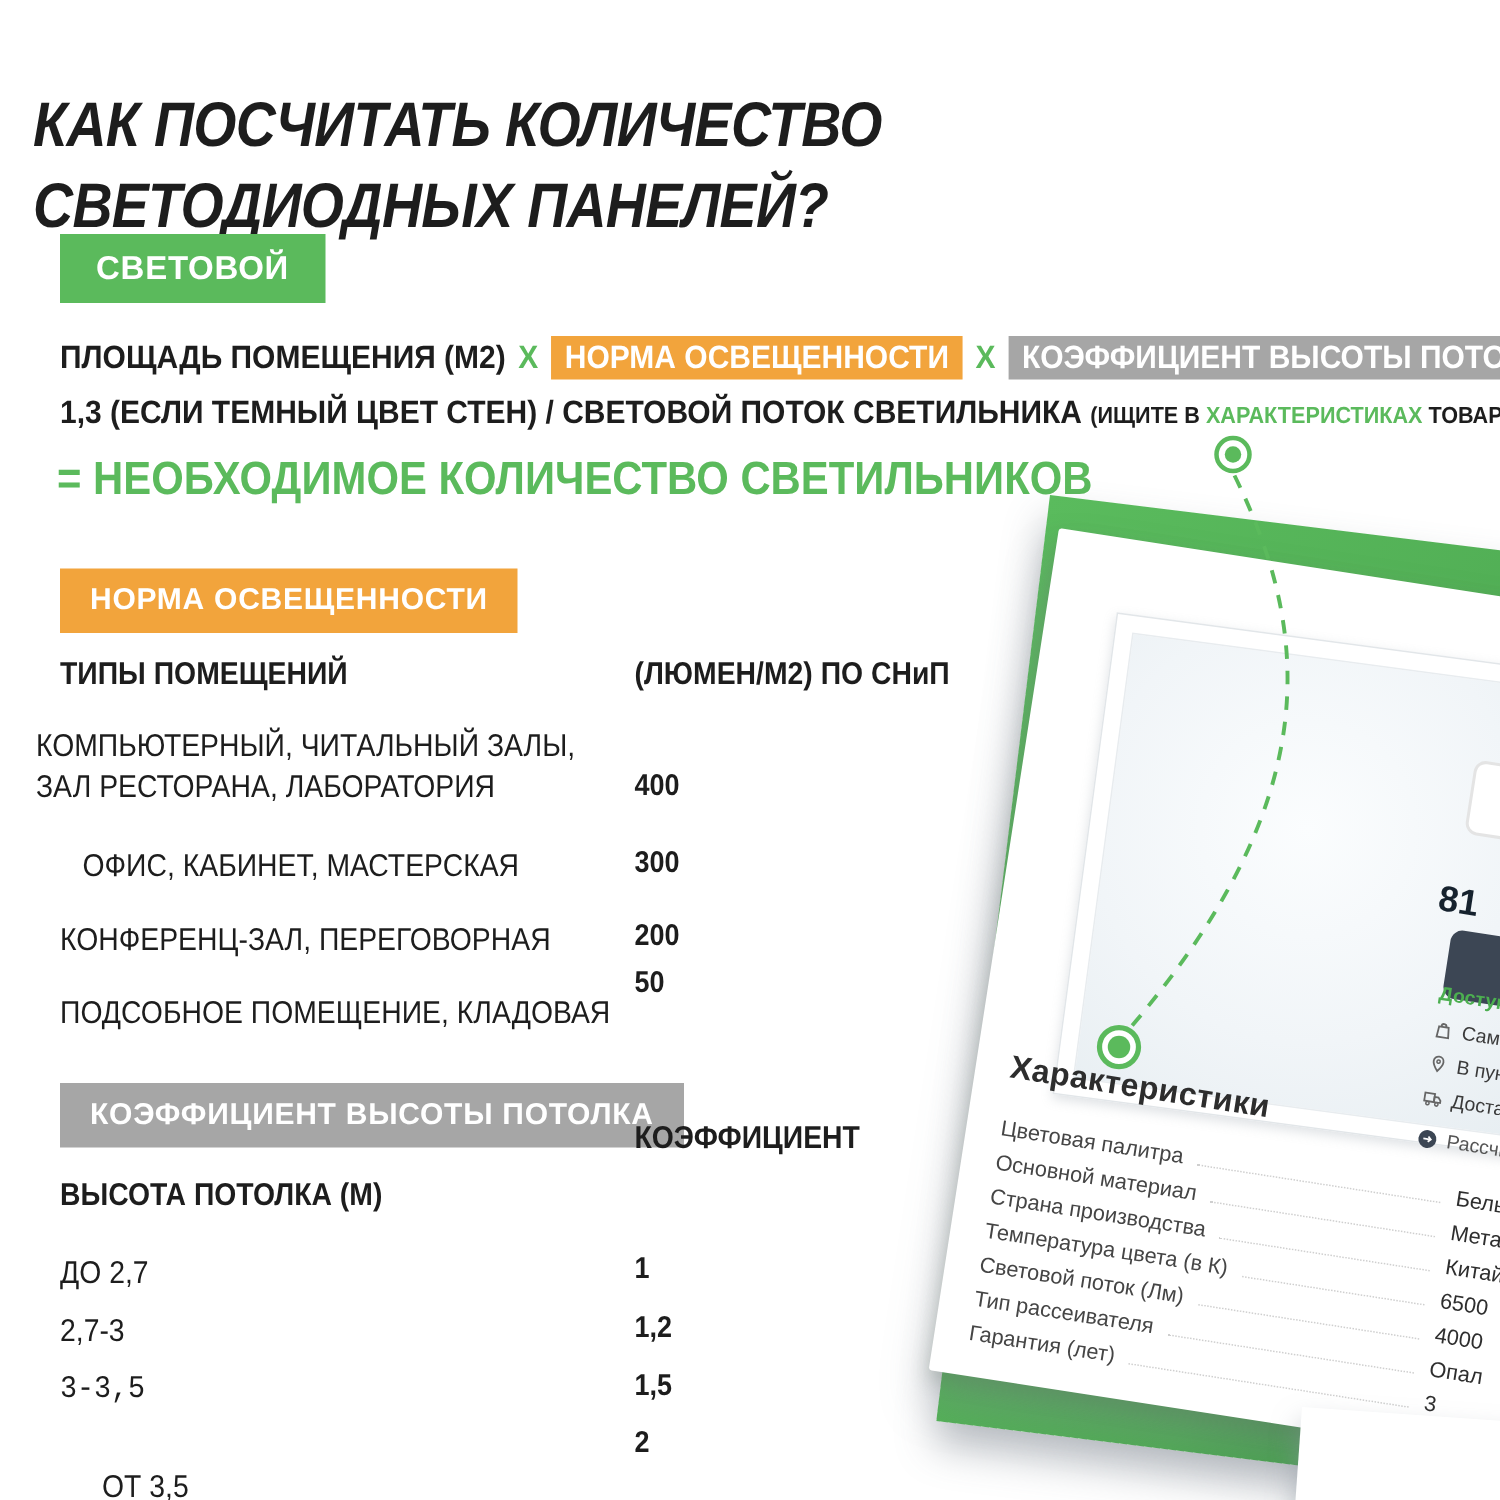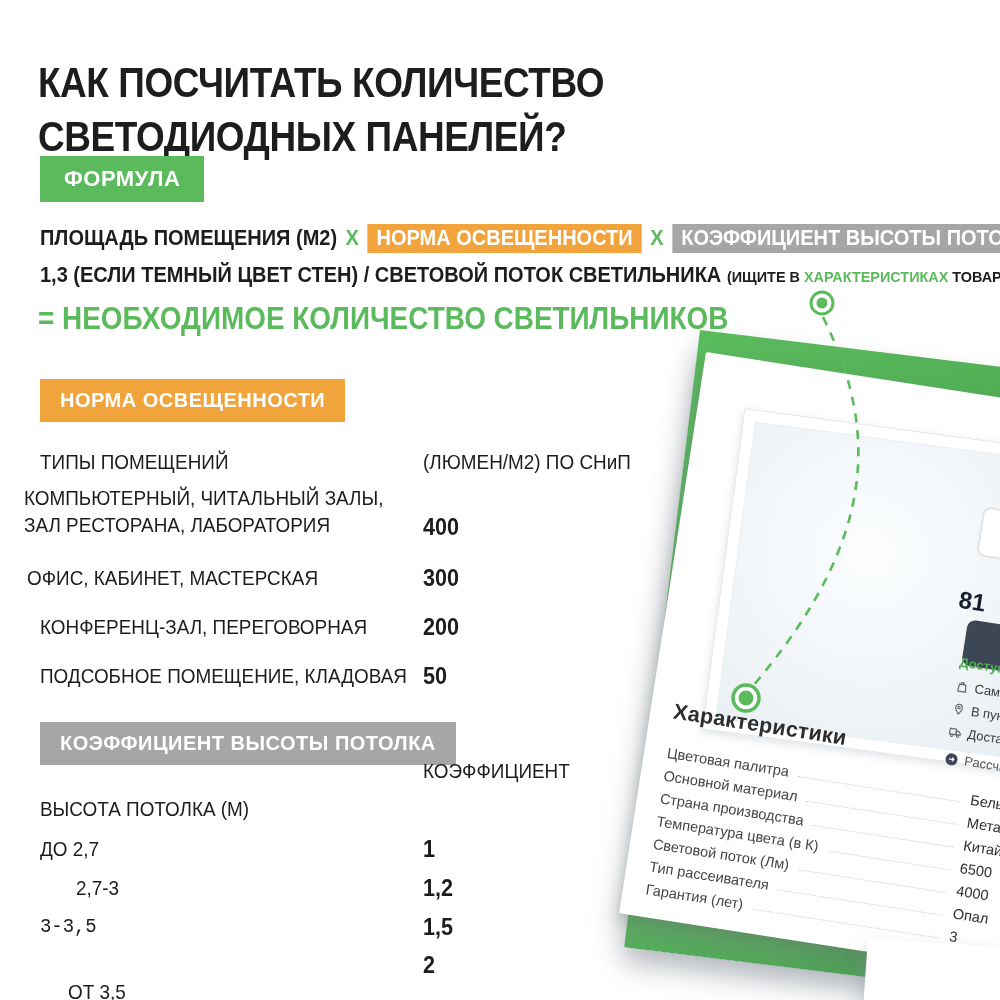--- a/index.html
+++ b/index.html
@@ -8,39 +8,39 @@
   html,body{margin:0;padding:0;}
   body{
     width:1000px;height:1000px;position:relative;overflow:hidden;
     background:#ffffff;font-family:"Liberation Sans", sans-serif;color:var(--ink);
   }
   .cx{display:inline-block;transform:scaleX(.88);transform-origin:0 0;white-space:nowrap;}
   .cx9{display:inline-block;transform:scaleX(.9);transform-origin:0 0;white-space:nowrap;}
   .cxl{display:inline-block;transform:scaleX(.93);transform-origin:0 0;white-space:nowrap;}
 
   
-  .title{position:absolute;left:38px;top:28px;font-size:42px;line-height:54px;font-weight:800;letter-spacing:-.5px;}
+  .title{position:absolute;left:22px;top:28px;font-size:42px;line-height:54px;font-weight:800;letter-spacing:-.5px;font-style:italic;}
   .badge{position:absolute;color:#fff;font-weight:800;letter-spacing:.5px;}
   #badge-formula{left:40px;top:156px;background:var(--green);font-size:22px;padding:10px 24px;}
   #badge-illum{left:40px;top:379px;background:var(--orange);font-size:20px;padding:10px 20px;}
   #badge-coef{left:40px;top:722px;background:var(--gray);font-size:20px;padding:10px 20px;}
 
   .f-line1{position:absolute;left:40px;top:226px;font-size:21.5px;font-weight:800;}
   .f-line2{position:absolute;left:40px;top:263px;font-size:21.5px;font-weight:800;}
   .hl{color:#fff;padding:2px 10px 3px;}
   .hl.orange{background:var(--orange);}
   .hl.gray{background:var(--gray);}
   .xsep{color:var(--green);font-weight:800;padding:0 3px;}
   .note{font-size:15.5px;font-weight:800;}
   .note .link{color:var(--green);}
   .f-result{position:absolute;left:38px;top:301px;font-size:31px;font-weight:800;color:var(--green);}
 
-  .thead{position:absolute;font-size:21px;font-weight:400;margin-top:12px;}
+  .thead{position:absolute;font-size:21px;font-weight:700;}
   .tlabel{position:absolute;font-size:21px;font-weight:500;line-height:27px;white-space:pre-line;}
-  .tval{position:absolute;left:423px;font-size:24px;font-weight:800;}
+  .tval{position:absolute;left:423px;font-size:20px;font-weight:800;}
 
   
   .card-green{
     position:absolute;left:700px;top:330px;width:520px;height:622px;z-index:2;
     background:linear-gradient(115deg,#5ABB5D 0%,#4FAB53 55%,#2E7F38 100%);
     transform:rotate(7deg);transform-origin:0 0;
     box-shadow:0 16px 26px rgba(110,120,130,.45);
   }
   .card-white{
     position:absolute;left:706px;top:352px;width:560px;height:568px;z-index:3;
@@ -79,21 +79,21 @@
 </style>
 </head>
 <body>
 
 <h1 class="title">
   <span class="cx">КАК ПОСЧИТАТЬ КОЛИЧЕСТВО</span><br>
   <span class="cx">СВЕТОДИОДНЫХ ПАНЕЛЕЙ?</span>
 </h1>
 
 <div class="badge" id="badge-formula">
-  <span>ФОРМУЛА</span>
+  <span>СВЕТОВОЙ</span>
 </div>
 
 <div class="f-line1">
   <span class="cxl">
     <span>ПЛОЩАДЬ ПОМЕЩЕНИЯ (М2)</span>
     <span class="xsep">X</span>
     <span class="hl orange">НОРМА ОСВЕЩЕННОСТИ</span>
     <span class="xsep">X</span>
     <span class="hl gray">КОЭФФИЦИЕНТ ВЫСОТЫ ПОТОЛКА</span>
     
@@ -116,39 +116,39 @@
 <div class="badge" id="badge-illum">
   <span>НОРМА ОСВЕЩЕННОСТИ</span>
 </div>
 <div class="thead" style="left:40px;top:438px;"><span class="cx9">ТИПЫ ПОМЕЩЕНИЙ</span></div>
 <div class="thead" style="left:423px;top:438px;"><span class="cx9">(ЛЮМЕН/М2) ПО СНиП</span></div>
 
 <div class="tlabel" style="left:24px;top:484px;"><span class="cx9" style="white-space:pre-line;">КОМПЬЮТЕРНЫЙ, ЧИТАЛЬНЫЙ ЗАЛЫ,
 ЗАЛ РЕСТОРАНА, ЛАБОРАТОРИЯ</span></div>
 <div class="tval" style="top:513px;"><span class="cx9">400</span></div>
 
-<div class="tlabel" style="left:27px;top:564px;"><span class="cx9">ОФИС, КАБИНЕТ, МАСТЕРСКАЯ</span></div>
+<div class="tlabel" style="left:55px;top:564px;"><span class="cx9">ОФИС, КАБИНЕТ, МАСТЕРСКАЯ</span></div>
 <div class="tval" style="top:564px;"><span class="cx9">300</span></div>
 
 <div class="tlabel" style="left:40px;top:613px;"><span class="cx9">КОНФЕРЕНЦ-ЗАЛ, ПЕРЕГОВОРНАЯ</span></div>
 <div class="tval" style="top:613px;"><span class="cx9">200</span></div>
 
 <div class="tlabel" style="left:40px;top:662px;text-decoration:underline;"><span class="cx9">ПОДСОБНОЕ ПОМЕЩЕНИЕ, КЛАДОВАЯ</span></div>
-<div class="tval" style="top:662px;text-align:right;"><span class="cx9">50</span></div>
+<div class="tval" style="top:644px;text-align:right;"><span class="cx9">50</span></div>
 
 <div class="badge" id="badge-coef">
   <span>КОЭФФИЦИЕНТ ВЫСОТЫ ПОТОЛКА</span>
 </div>
 <div class="thead" style="left:40px;top:785px;"><span class="cx9">ВЫСОТА ПОТОЛКА (М)</span></div>
 <div class="thead" style="left:423px;top:747px;"><span class="cx9">КОЭФФИЦИЕНТ</span></div>
 
 <div class="tlabel" style="left:40px;top:835px;"><span class="cx9">ДО 2,7</span></div>
 <div class="tval" style="top:835px;"><span class="cx9">1</span></div>
 
-<div class="tlabel" style="left:40px;top:874px;margin-left:36px;"><span class="cx9">2,7-3</span></div>
+<div class="tlabel" style="left:40px;top:874px;"><span class="cx9">2,7-3</span></div>
 <div class="tval" style="top:874px;text-decoration:underline;"><span class="cx9">1,2</span></div>
 
 <div class="tlabel" style="left:40px;top:913px;font-family:Liberation Mono, monospace;"><span class="cx9">3-3,5</span></div>
 <div class="tval" style="top:913px;"><span class="cx9">1,5</span></div>
 
 <div class="tlabel" style="left:40px;top:978px;margin-left:28px;"><span class="cx9">ОТ 3,5</span></div>
 <div class="tval" style="top:951px;"><span class="cx9">2</span></div>
 
 <div class="card-green"></div>
 

